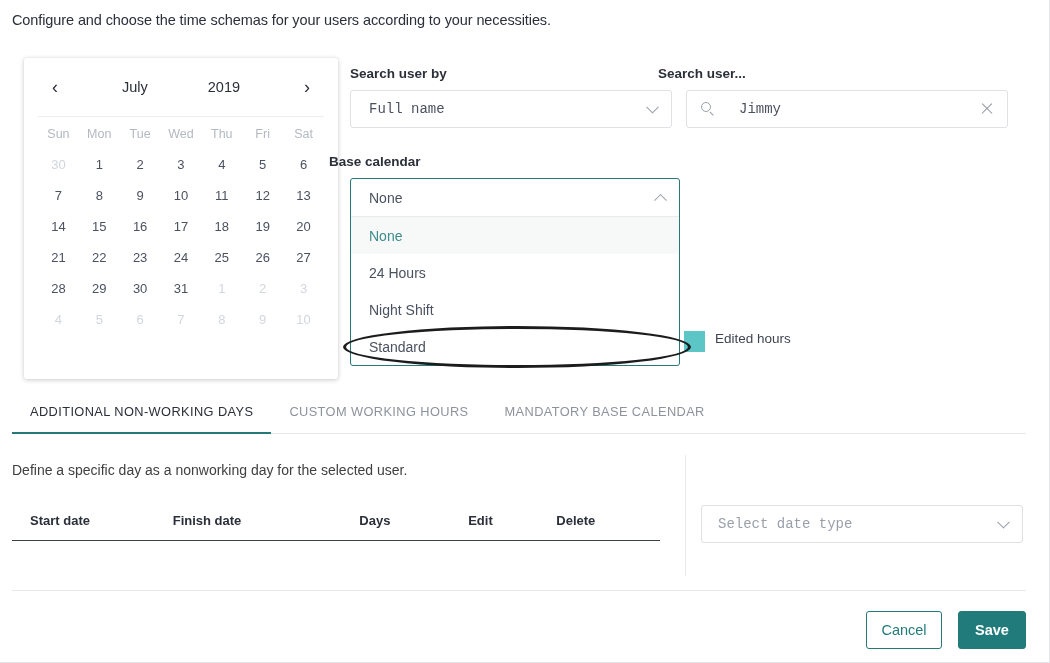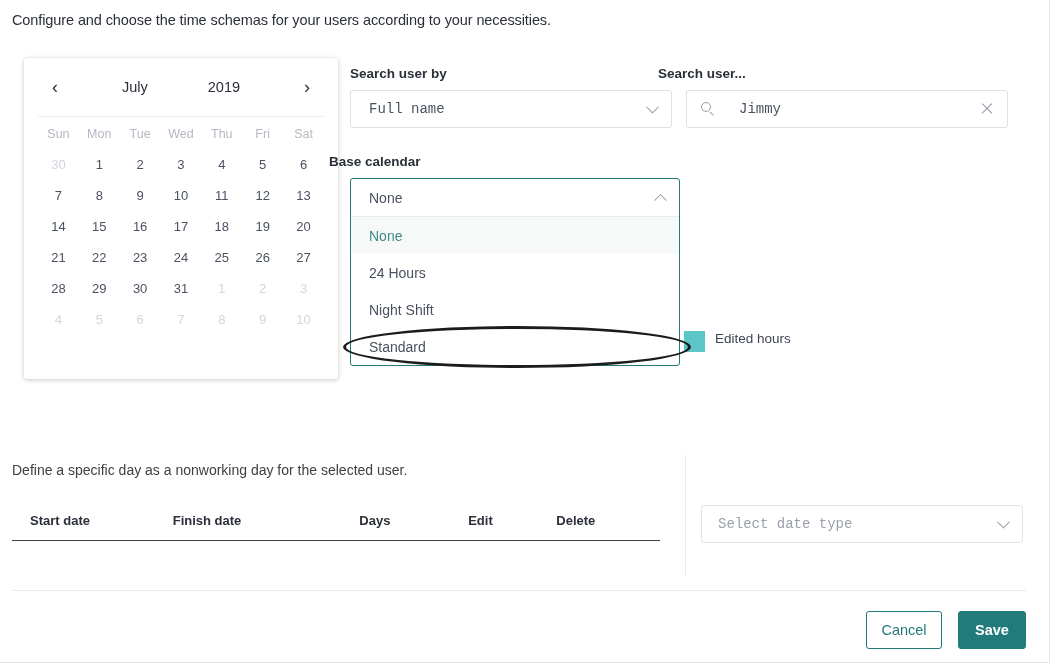--- a/index.html
+++ b/index.html
@@ -335,20 +335,25 @@
     <div class="opt">Standard</div>
   </div>
 
   <div class="ellipse-anno"></div>
 
   <div class="legend">
     <span class="legend-swatch" style="background: rgb(92, 198, 198);"></span>
     <span class="legend-label">Edited hours</span>
   </div>
 
+  <div class="tabs">
+    <button class="tab active">ADDITIONAL NON-WORKING DAYS</button>
+    <button class="tab">CUSTOM WORKING HOURS</button>
+    <button class="tab">MANDATORY BASE CALENDAR</button>
+  </div>
 
   <div class="define-text">Define a specific day as a nonworking day for the selected user.</div>
 
   <table class="data-table">
     <thead>
       <tr>
         <th class="col-start">Start date</th>
         <th class="col-finish">Finish date</th>
         <th class="col-days">Days</th>
         <th class="col-edit">Edit</th>

